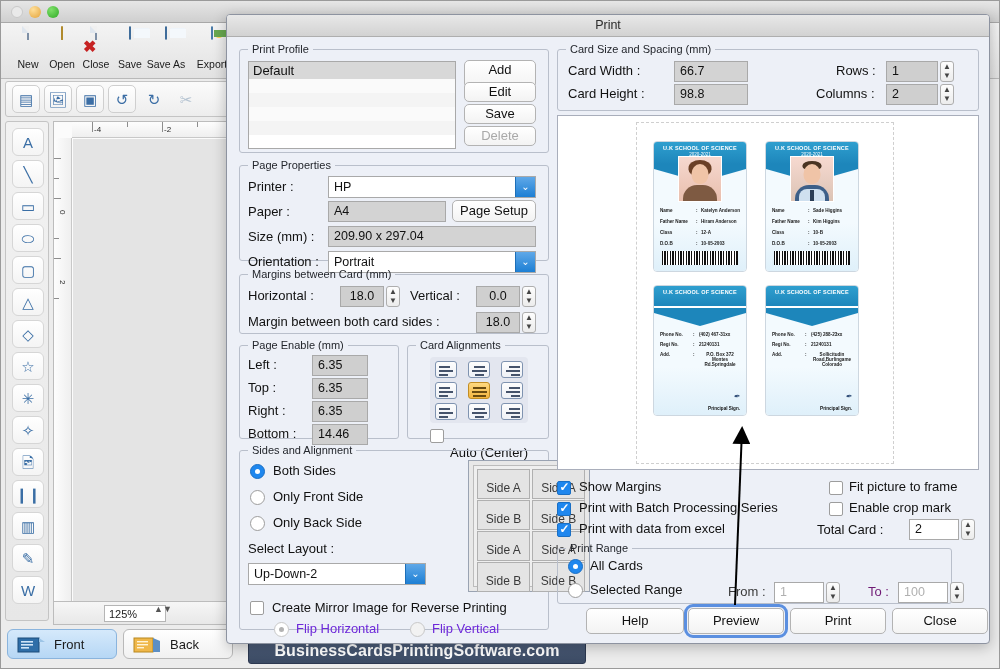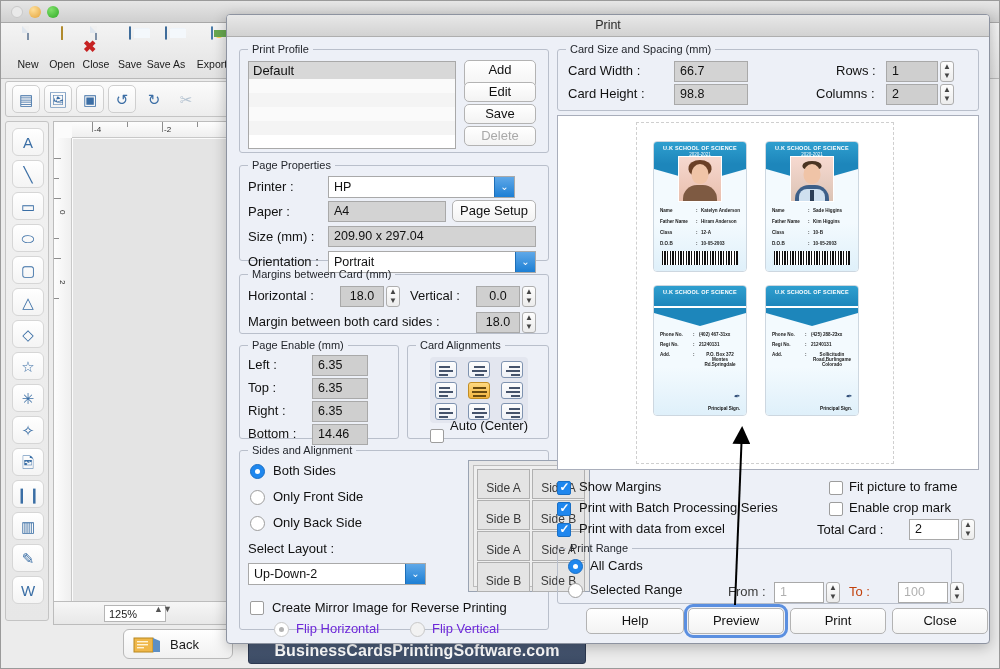--- a/index.html
+++ b/index.html
@@ -409,20 +409,30 @@
     </div>
     <div id="page-canvas"></div>
   </div>
 
   <div id="zoom-bar">
     <div id="zoom-field">125%</div>
     <div id="zoom-spin"><i>▲</i><i>▼</i></div>
   </div>
 
   <div id="side-tabs">
+    <div class="sidetab active" style="left:0;width:110px">
+      <svg class="tabicon" viewBox="0 0 30 20">
+        <rect x="2" y="3" width="21" height="14" fill="#2f6ea8" stroke="#1d4d7a"></rect>
+        <rect x="5" y="6" width="12" height="1.6" fill="#cfe4f7"></rect>
+        <rect x="5" y="9" width="12" height="1.6" fill="#cfe4f7"></rect>
+        <rect x="5" y="12" width="8" height="1.6" fill="#cfe4f7"></rect>
+        <polygon points="23,3 29,7 23,7" fill="#9cc4e6"></polygon>
+      </svg>
+      <span class="lbl">Front</span>
+    </div>
     <div class="sidetab" style="left:116px;width:110px">
       <svg class="tabicon" viewBox="0 0 30 20">
         <rect x="2" y="3" width="19" height="14" fill="#efb749" stroke="#b8871f"></rect>
         <rect x="5" y="6" width="11" height="1.4" fill="#fff3d6"></rect>
         <rect x="5" y="9" width="11" height="1.4" fill="#fff3d6"></rect>
         <rect x="5" y="12" width="7" height="1.4" fill="#fff3d6"></rect>
         <polygon points="21,3 28,6 28,17 21,17" fill="#5d8fc4"></polygon>
       </svg>
       <span class="lbl">Back</span>
     </div>
@@ -449,21 +459,21 @@
     <div class="btn" style="left:224px;top:5px;width:72px;height:28px;line-height:18px">Add</div>
     <div class="btn" style="left:224px;top:27px;width:72px;height:20px;line-height:18px">Edit</div>
     <div class="btn" style="left:224px;top:49px;width:72px;height:20px;line-height:18px">Save</div>
     <div class="btn disabled" style="left:224px;top:71px;width:72px;height:20px;line-height:18px">Delete</div>
   </fieldset>
 
   <fieldset class="grp" style="left:12px;top:144px;width:310px;height:102px">
     <legend>Page Properties</legend>
 
     <div class="lab" style="left:8px;top:8px">Printer :</div>
-    <div class="combo" style="left:88px;top:5px;width:187px">
+    <div class="combo" style="left:88px;top:5px;width:208px">
       <span>HP</span>
       <span class="arrow">⌄</span>
     </div>
 
     <div class="lab" style="left:8px;top:33px">Paper :</div>
     <div class="fld" style="left:88px;top:30px;width:118px">A4</div>
     <div class="btn" style="left:212px;top:29px;width:84px;height:22px;line-height:20px">Page Setup</div>
 
     <div class="lab" style="left:8px;top:58px">Size (mm) :</div>
     <div class="fld" style="left:88px;top:55px;width:208px">209.90 x 297.04</div>
@@ -555,21 +565,21 @@
           <span style="top:8px;left:3px;width:15px"></span>
           <span style="top:12px;left:6px;width:9px"></span>
       </div>
       <div class="alignbtn" style="left:71px;top:46px">
         <span style="top:4px;left:7px;width:11px"></span>
           <span style="top:8px;left:4px;width:14px"></span>
           <span style="top:12px;left:9px;width:9px"></span>
       </div>
     </div>
     <div class="cbx" style="left:22px;top:78px"></div>
-    <div class="rlab" style="left:42px;top:67px">Auto (Center)</div>
+    <div class="rlab" style="left:42px;top:94px">Auto (Center)</div>
   </fieldset>
 
   <fieldset class="grp" style="left:12px;top:429px;width:310px;height:186px">
     <legend>Sides and Alignment</legend>
 
     <div class="radio on" style="left:10px;top:8px"></div>
     <div class="rlab" style="left:33px;top:7px">Both Sides</div>
     <div class="radio" style="left:10px;top:34px"></div>
     <div class="rlab" style="left:33px;top:33px">Only Front Side</div>
     <div class="radio" style="left:10px;top:60px"></div>
@@ -792,21 +802,21 @@
     <div class="radio" style="left:10px;top:29px"></div>
     <div class="rlab" style="left:32px;top:28px">Selected Range</div>
 
     <div class="lab" style="left:170px;top:30px;color:#3a3a3a">From :</div>
     <div class="fld white" style="left:216px;top:28px;width:50px;color:#b0b0b0">1</div>
     <div class="spin" style="left:268px;top:28px">
         <i>▲</i>
         <i>▼</i>
       </div>
 
-    <div class="lab" style="left:291px;top:30px;color:#c2410c">To :</div>
+    <div class="lab" style="left:310px;top:30px;color:#701a75">To :</div>
     <div class="fld white" style="left:340px;top:28px;width:50px;color:#b0b0b0">100</div>
     <div class="spin" style="left:392px;top:28px">
         <i>▲</i>
         <i>▼</i>
       </div>
   </fieldset>
 
   <div class="btn" style="left:359px;top:593px;width:98px;height:26px;line-height:24px">Help</div>
   <div class="btn focus-ring" style="left:461px;top:593px;width:96px;height:26px;line-height:24px">Preview</div>
   <div class="btn" style="left:563px;top:593px;width:96px;height:26px;line-height:24px">Print</div>

